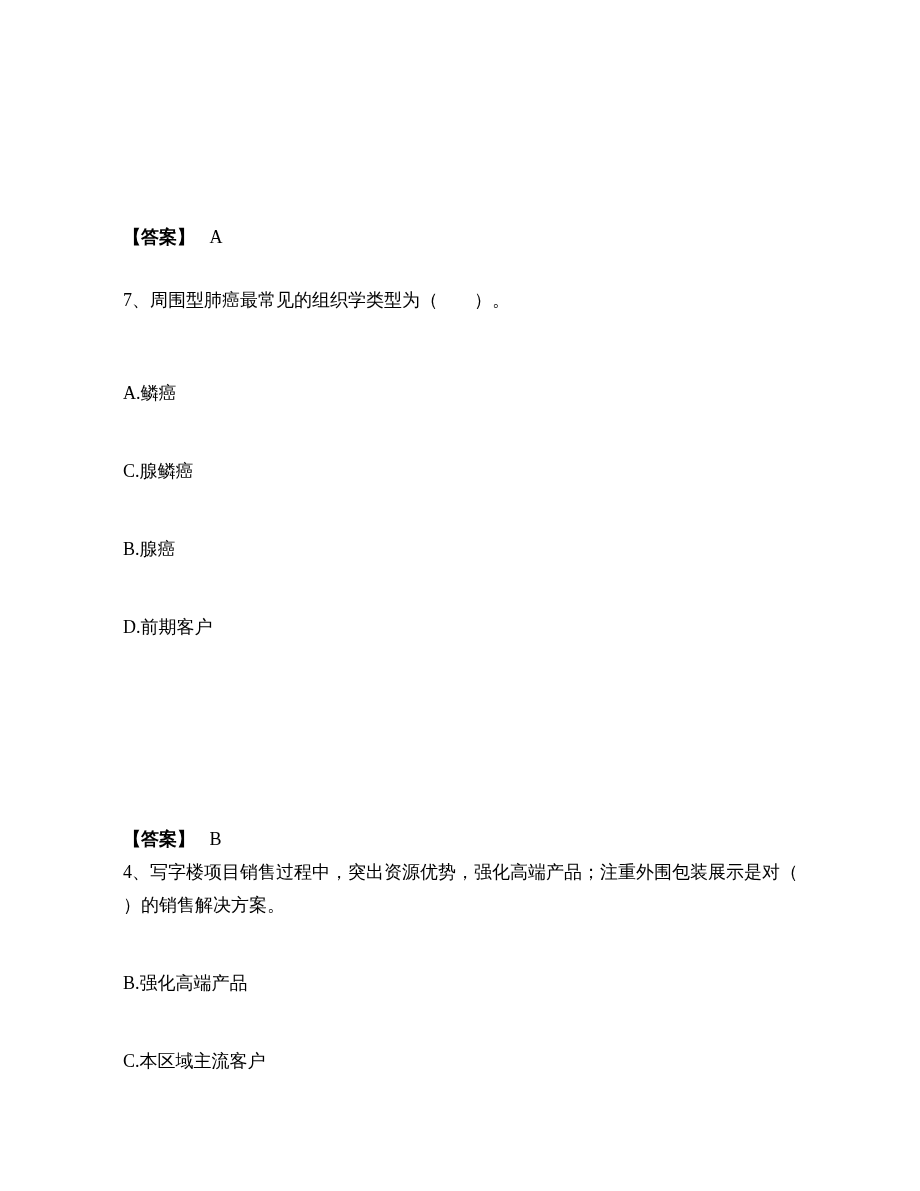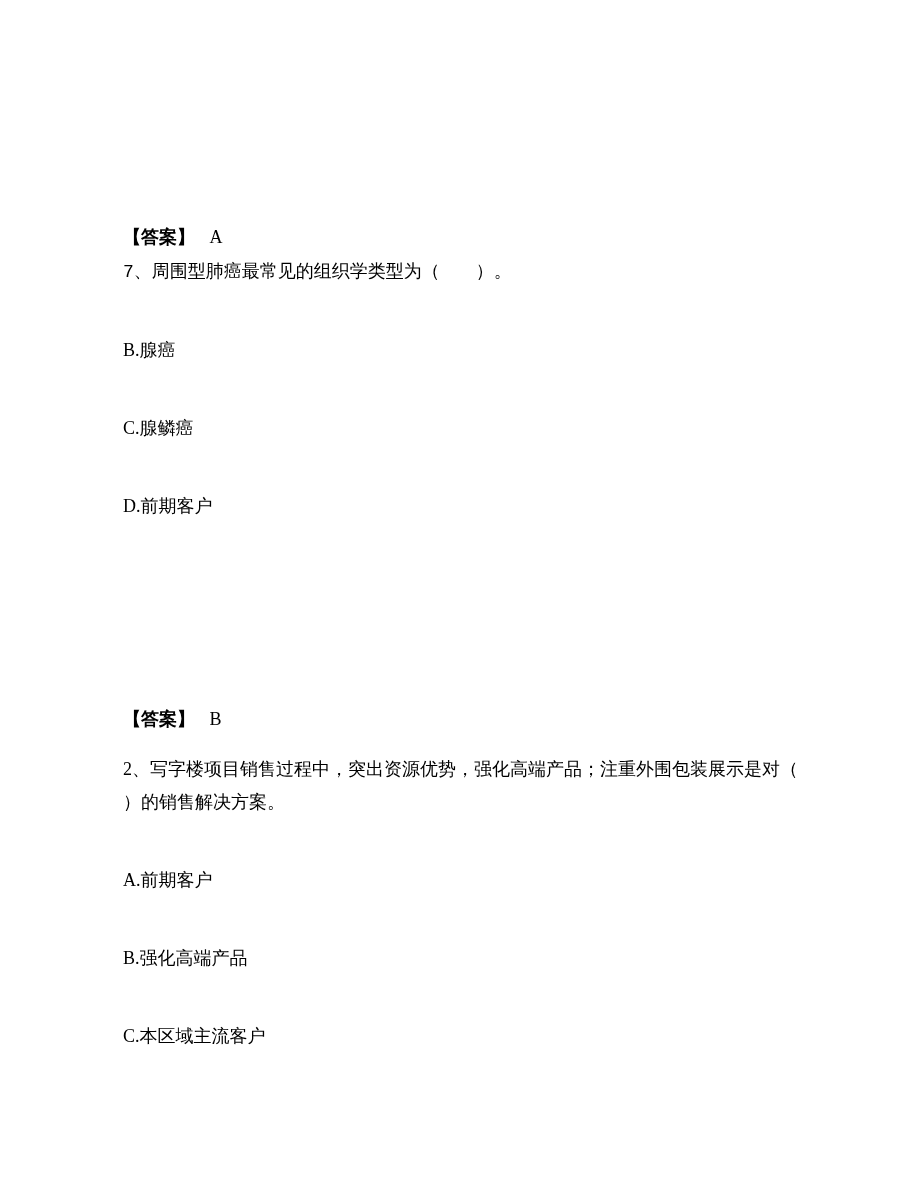--- a/index.html
+++ b/index.html
@@ -17,46 +17,45 @@
       line-height: 1.6;
       padding: 0;
       position: relative;
     }
     .content {
       padding-left: 123px;
       padding-right: 100px;
       padding-top: 223px;
     }
     .answer-block {
-      margin-bottom: 4px;
+      margin-bottom: 32px;
       font-weight: bold;
     }
     .answer-label {
       font-weight: bold;
     }
     .answer-letter {
       font-weight: normal;
       margin-left: 10px;
     }
     .question-text {
-      margin-bottom: 48px;
+      margin-bottom: 63px;
       line-height: 1.8;
-      font-family: Liberation Mono, monospace;
     }
     .option {
       margin-bottom: 49px;
     }
     .option:last-child {
       margin-bottom: 10px;
     }
     .section-gap {
       height: 135px;
     }
     .answer-block-2 {
-      margin-bottom: 20px;
+      margin-bottom: 2px;
       margin-top: 0;
     }
     .question-text-2 {
       margin-bottom: 48px;
       line-height: 1.8;
     }
     .bold {
       font-weight: bold;
     }
   </style>
@@ -65,30 +64,30 @@
 
 <div class="content">
 
   <div class="answer-block">
     <span class="answer-label bold">【答案】</span>
     <span class="answer-letter">A</span>
   </div>
 
   <div class="question-text">7、周围型肺癌最常见的组织学类型为（　　）。</div>
 
+  <div class="option">A.鳞癌</div>
+  <div class="option">C.腺鳞癌</div>
   <div class="option">B.腺癌</div>
-  <div class="option">C.腺鳞癌</div>
   <div class="option">D.前期客户</div>
 
   <div class="section-gap"></div>
 
   <div class="answer-block-2">
     <span class="answer-label bold">【答案】</span>
     <span class="answer-letter">B</span>
   </div>
 
-  <div class="question-text-2">2、写字楼项目销售过程中，突出资源优势，强化高端产品；注重外围包装展示是对（ ）的销售解决方案。</div>
+  <div class="question-text-2">4、写字楼项目销售过程中，突出资源优势，强化高端产品；注重外围包装展示是对（ ）的销售解决方案。</div>
 
-  <div class="option">A.前期客户</div>
   <div class="option">B.强化高端产品</div>
   <div class="option">C.本区域主流客户</div>
 
 </div>
 
 </body></html>

